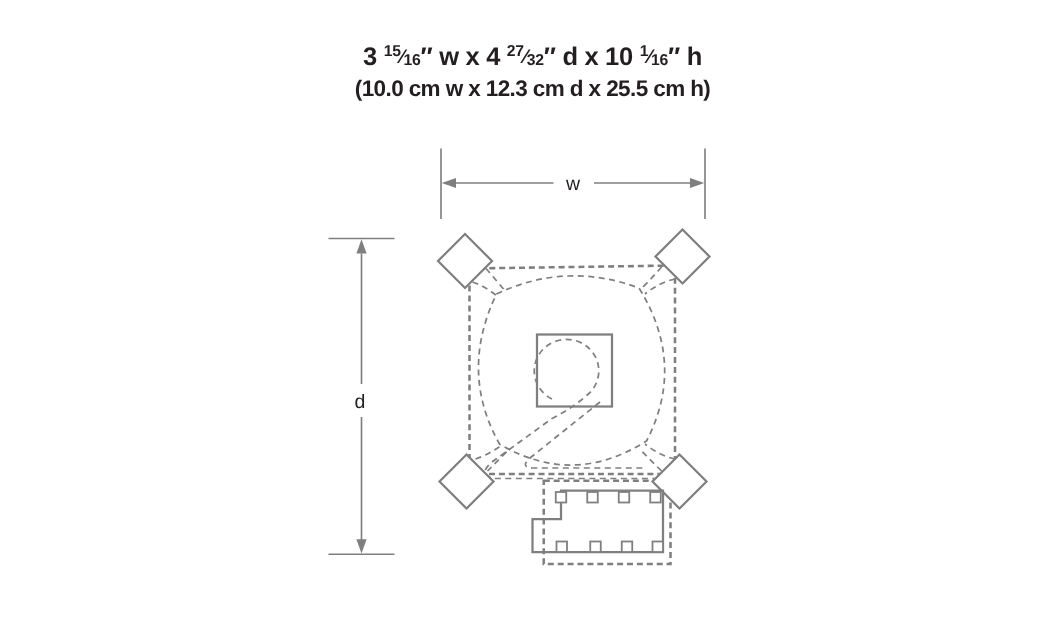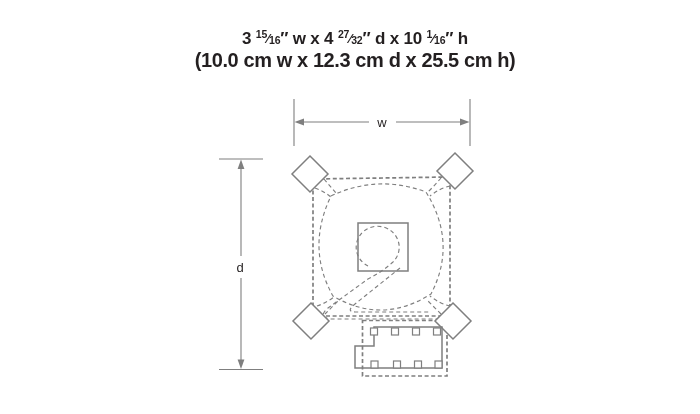--- a/index.html
+++ b/index.html
@@ -15,21 +15,21 @@
   }
   .title-block{
     position:absolute;top:24px;left:10px;width:690px;text-align:center;
     color:var(--text-color);
   }
   .dims-imperial{
     font-size:17px;font-weight:600;letter-spacing:-0.2px;line-height:20px;
     white-space:nowrap;
   }
   .dims-metric{
-    font-size:20px;font-weight:600;letter-spacing:-0.4px;line-height:20px;
+    font-size:15px;font-weight:600;letter-spacing:-0.4px;line-height:20px;
     white-space:nowrap;
   }
   .fr-n{font-size:10.5px;font-weight:600;vertical-align:6px;}
   .fr-s{font-size:13px;font-weight:600;vertical-align:1px;}
   .fr-d{font-size:10.5px;font-weight:600;vertical-align:0;}
   svg.drawing{position:absolute;left:0;top:0;}
   .sol{fill:none;stroke:var(--line-color);stroke-width:1.5;}
   .solf{fill:#fff;stroke:var(--line-color);stroke-width:1.5;}
   .post{fill:#fff;stroke:var(--line-color);stroke-width:1.2;}
   .dsh{fill:none;stroke:var(--line-color);stroke-width:1.15;stroke-dasharray:4 3;}

